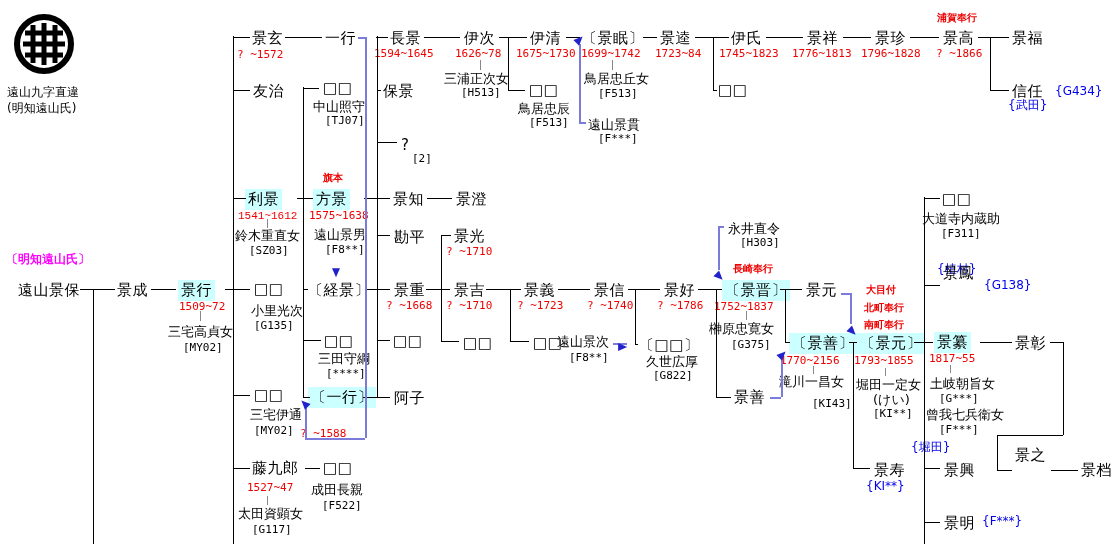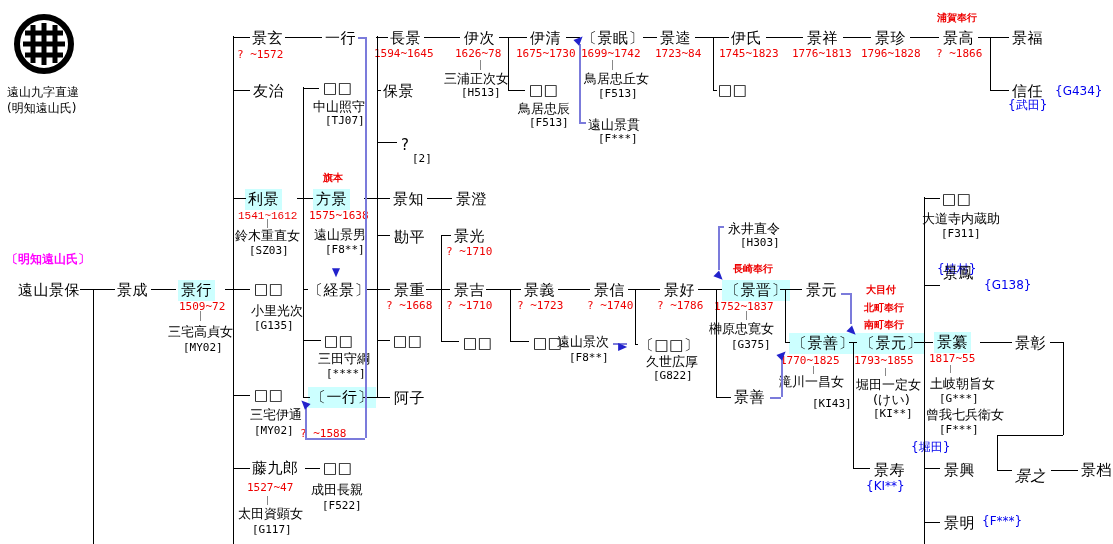--- a/index.html
+++ b/index.html
@@ -137,21 +137,21 @@
     <div class="nd an" style="left: 728px; top: 222px;">永井直令</div>
     <div class="nd cd" style="left: 740px; top: 237px;">[H303]</div>
     <div class="nd rl" style="left: 733px; top: 263px;">長崎奉行</div>
     <div class="nd nm hl" style="left: 725px; top: 282px;">〔景晋〕</div>
     <div class="nd dt" style="left: 714px; top: 301px;">1752~1837</div>
     <div class="nd an" style="left: 709px; top: 322px;">榊原忠寛女</div>
     <div class="nd cd" style="left: 731px; top: 339px;">[G375]</div>
     <div class="nd nm" style="left: 806px; top: 282px;">景元</div>
     <div class="nd nm" style="left: 734px; top: 389px;">景善</div>
     <div class="nd nm hl" style="left: 792px; top: 335px;">〔景善〕</div>
-    <div class="nd dt" style="left: 780px; top: 355px;">1770~1825</div>
+    <div class="nd dt" style="left: 780px; top: 355px;">1770~2156</div>
     <div class="nd an" style="left: 779px; top: 375px;">滝川一昌女</div>
     <div class="nd cd" style="left: 812px; top: 398px;">[KI43]</div>
     <div class="nd rl" style="left: 866px; top: 284px;">大目付</div>
     <div class="nd rl" style="left: 864px; top: 302px;">北町奉行</div>
     <div class="nd rl" style="left: 864px; top: 319px; text-align: center;">南町奉行</div>
     <div class="nd nm hl" style="left: 860px; top: 335px;">〔景元〕</div>
     <div class="nd dt" style="left: 854px; top: 355px;">1793~1855</div>
     <div class="nd an" style="left: 856px; top: 378px;">堀田一定女</div>
     <div class="nd an" style="left: 873px; top: 393px;">(けい)</div>
     <div class="nd cd" style="left: 873px; top: 408px;">[KI**]</div>
@@ -167,21 +167,21 @@
     <div class="nd nm hl" style="left: 937px; top: 334px;">景纂</div>
     <div class="nd dt" style="left: 929px; top: 353px;">1817~55</div>
     <div class="nd an" style="left: 930px; top: 377px;">土岐朝旨女</div>
     <div class="nd cd" style="left: 939px; top: 393px;">[G***]</div>
     <div class="nd an" style="left: 926px; top: 408px;">曾我七兵衛女</div>
     <div class="nd cd" style="left: 939px; top: 424px;">[F***]</div>
     <div class="nd nm" style="left: 1015px; top: 335px;">景彰</div>
     <div class="nd nm" style="left: 944px; top: 462px;">景興</div>
     <div class="nd nm" style="left: 944px; top: 515px;">景明</div>
     <div class="nd lk" style="left: 982px; top: 515px;">{F***}</div>
-    <div class="nd nm" style="left: 1015px; top: 468px; font-style: italic;">景之</div>
+    <div class="nd nm" style="left: 1015px; top: 447px;">景之</div>
     <div class="nd nm" style="left: 1081px; top: 462px;">景档</div>
     <div class="nd nm" style="left: 252px; top: 460px;">藤九郎</div>
     <div class="nd dt" style="left: 247px; top: 482px;">1527~47</div>
     <div class="nd an" style="left: 238px; top: 507px;">太田資顕女</div>
     <div class="nd cd" style="left: 252px; top: 524px;">[G117]</div>
     <div class="nd nm" style="left: 323px; top: 460px;">□□</div>
     <div class="nd an" style="left: 311px; top: 483px;">成田長親</div>
     <div class="nd cd" style="left: 322px; top: 500px;">[F522]</div>
     <div class="ln" style="left: 233px; top: 37px; width: 17px; height: 1px;"></div>
     <div class="ln" style="left: 285px; top: 37px; width: 37px; height: 1px;"></div>

